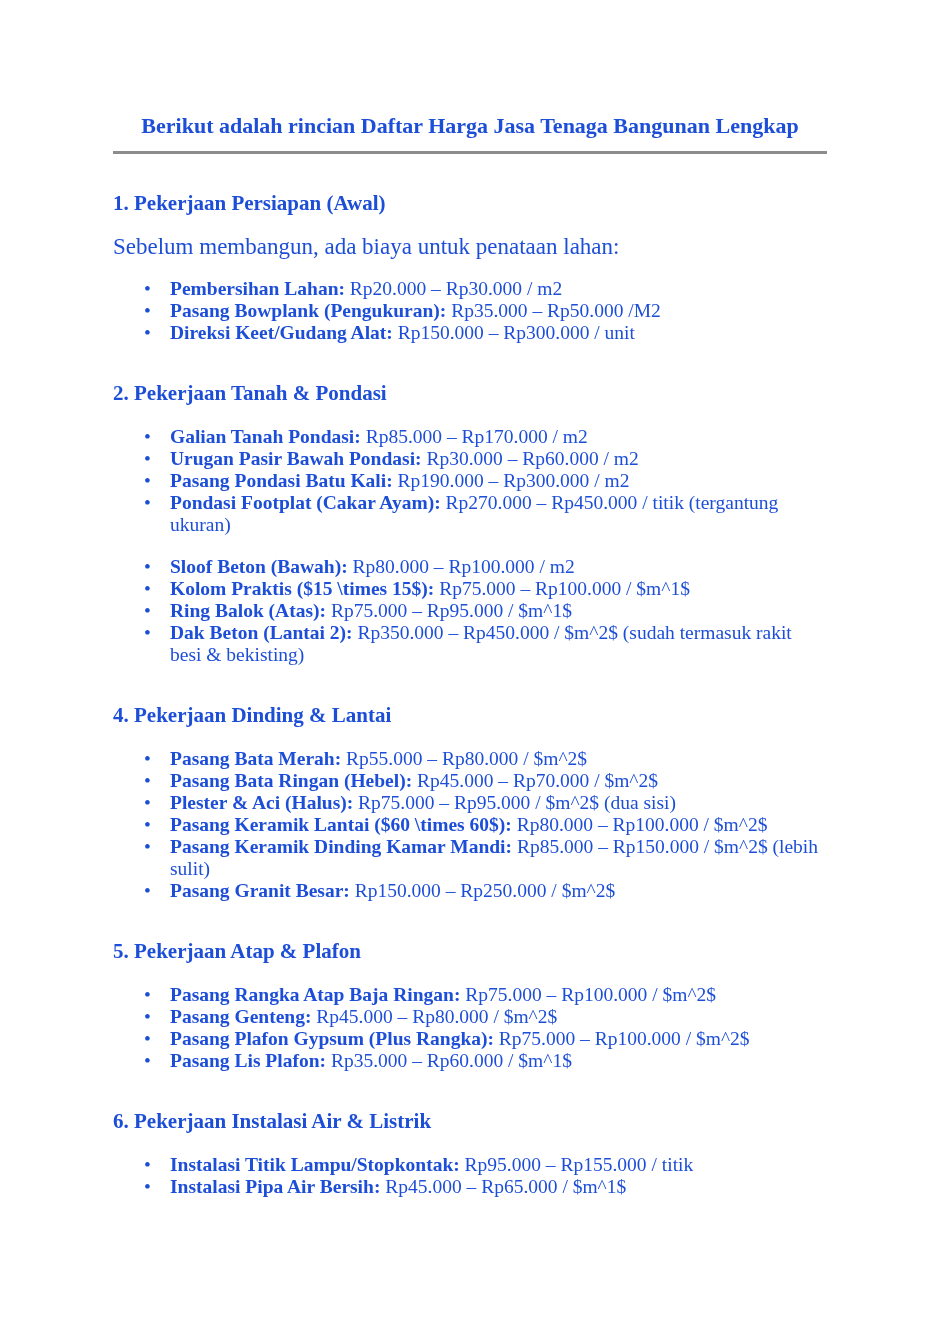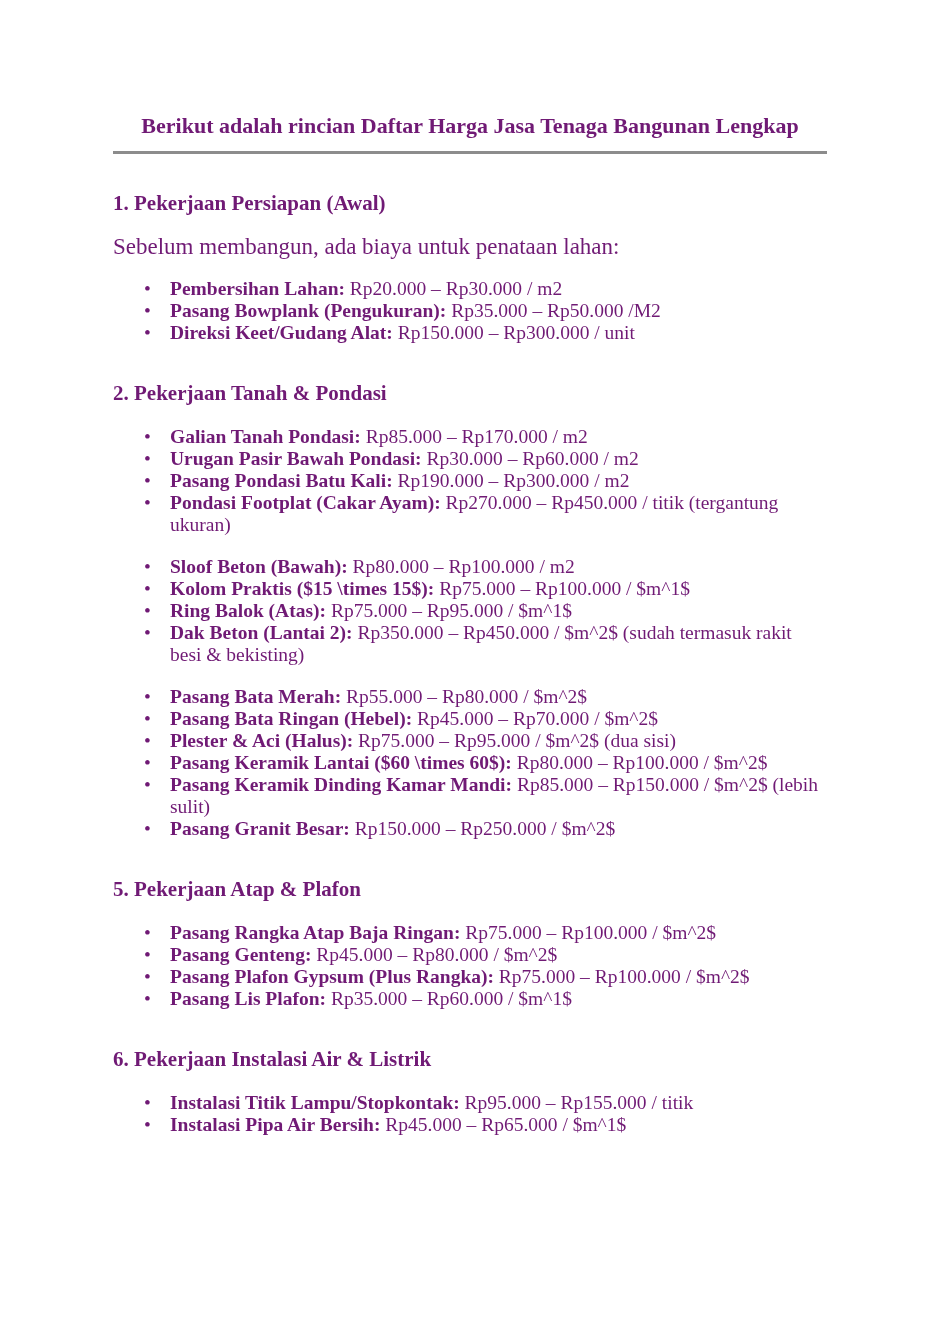--- a/index.html
+++ b/index.html
@@ -2,21 +2,21 @@
 <html><head>
 <meta charset="utf-8">
 <style>
   html, body { margin: 0; padding: 0; background: #ffffff; }
   .page {
     width: 940px;
     height: 1329px;
     box-sizing: border-box;
     padding: 112px 113px 0 113px;
     background: #ffffff;
-    color: #701a75;
+    color: #1d4ed8;
     font-family: "Liberation Serif", "DejaVu Serif", serif;
     overflow: hidden;
   }
   .doc-title {
     margin: 0;
     font-size: 22px;
     line-height: 27px;
     font-weight: bold;
     text-align: center;
   }
@@ -84,20 +84,21 @@
       </section>
       <section>
         <ul class="price-list">
           <li class="price-item"><span class="bullet">•</span><strong class="item-label">Sloof Beton (Bawah):</strong><span> Rp80.000 – Rp100.000 / m2</span></li>
           <li class="price-item"><span class="bullet">•</span><strong class="item-label">Kolom Praktis ($15 \times 15$):</strong><span> Rp75.000 – Rp100.000 / $m^1$</span></li>
           <li class="price-item"><span class="bullet">•</span><strong class="item-label">Ring Balok (Atas):</strong><span> Rp75.000 – Rp95.000 / $m^1$</span></li>
           <li class="price-item"><span class="bullet">•</span><strong class="item-label">Dak Beton (Lantai 2):</strong><span> Rp350.000 – Rp450.000 / $m^2$ (sudah termasuk rakit besi &amp; bekisting)</span></li>
         </ul>
       </section>
       <section>
+        <h2 class="section-heading">4. Pekerjaan Dinding &amp; Lantai</h2>
         <ul class="price-list">
           <li class="price-item"><span class="bullet">•</span><strong class="item-label">Pasang Bata Merah:</strong><span> Rp55.000 – Rp80.000 / $m^2$</span></li>
           <li class="price-item"><span class="bullet">•</span><strong class="item-label">Pasang Bata Ringan (Hebel):</strong><span> Rp45.000 – Rp70.000 / $m^2$</span></li>
           <li class="price-item"><span class="bullet">•</span><strong class="item-label">Plester &amp; Aci (Halus):</strong><span> Rp75.000 – Rp95.000 / $m^2$ (dua sisi)</span></li>
           <li class="price-item"><span class="bullet">•</span><strong class="item-label">Pasang Keramik Lantai ($60 \times 60$):</strong><span> Rp80.000 – Rp100.000 / $m^2$</span></li>
           <li class="price-item"><span class="bullet">•</span><strong class="item-label">Pasang Keramik Dinding Kamar Mandi:</strong><span> Rp85.000 – Rp150.000 / $m^2$ (lebih sulit)</span></li>
           <li class="price-item"><span class="bullet">•</span><strong class="item-label">Pasang Granit Besar:</strong><span> Rp150.000 – Rp250.000 / $m^2$</span></li>
         </ul>
       </section>
       <section>

